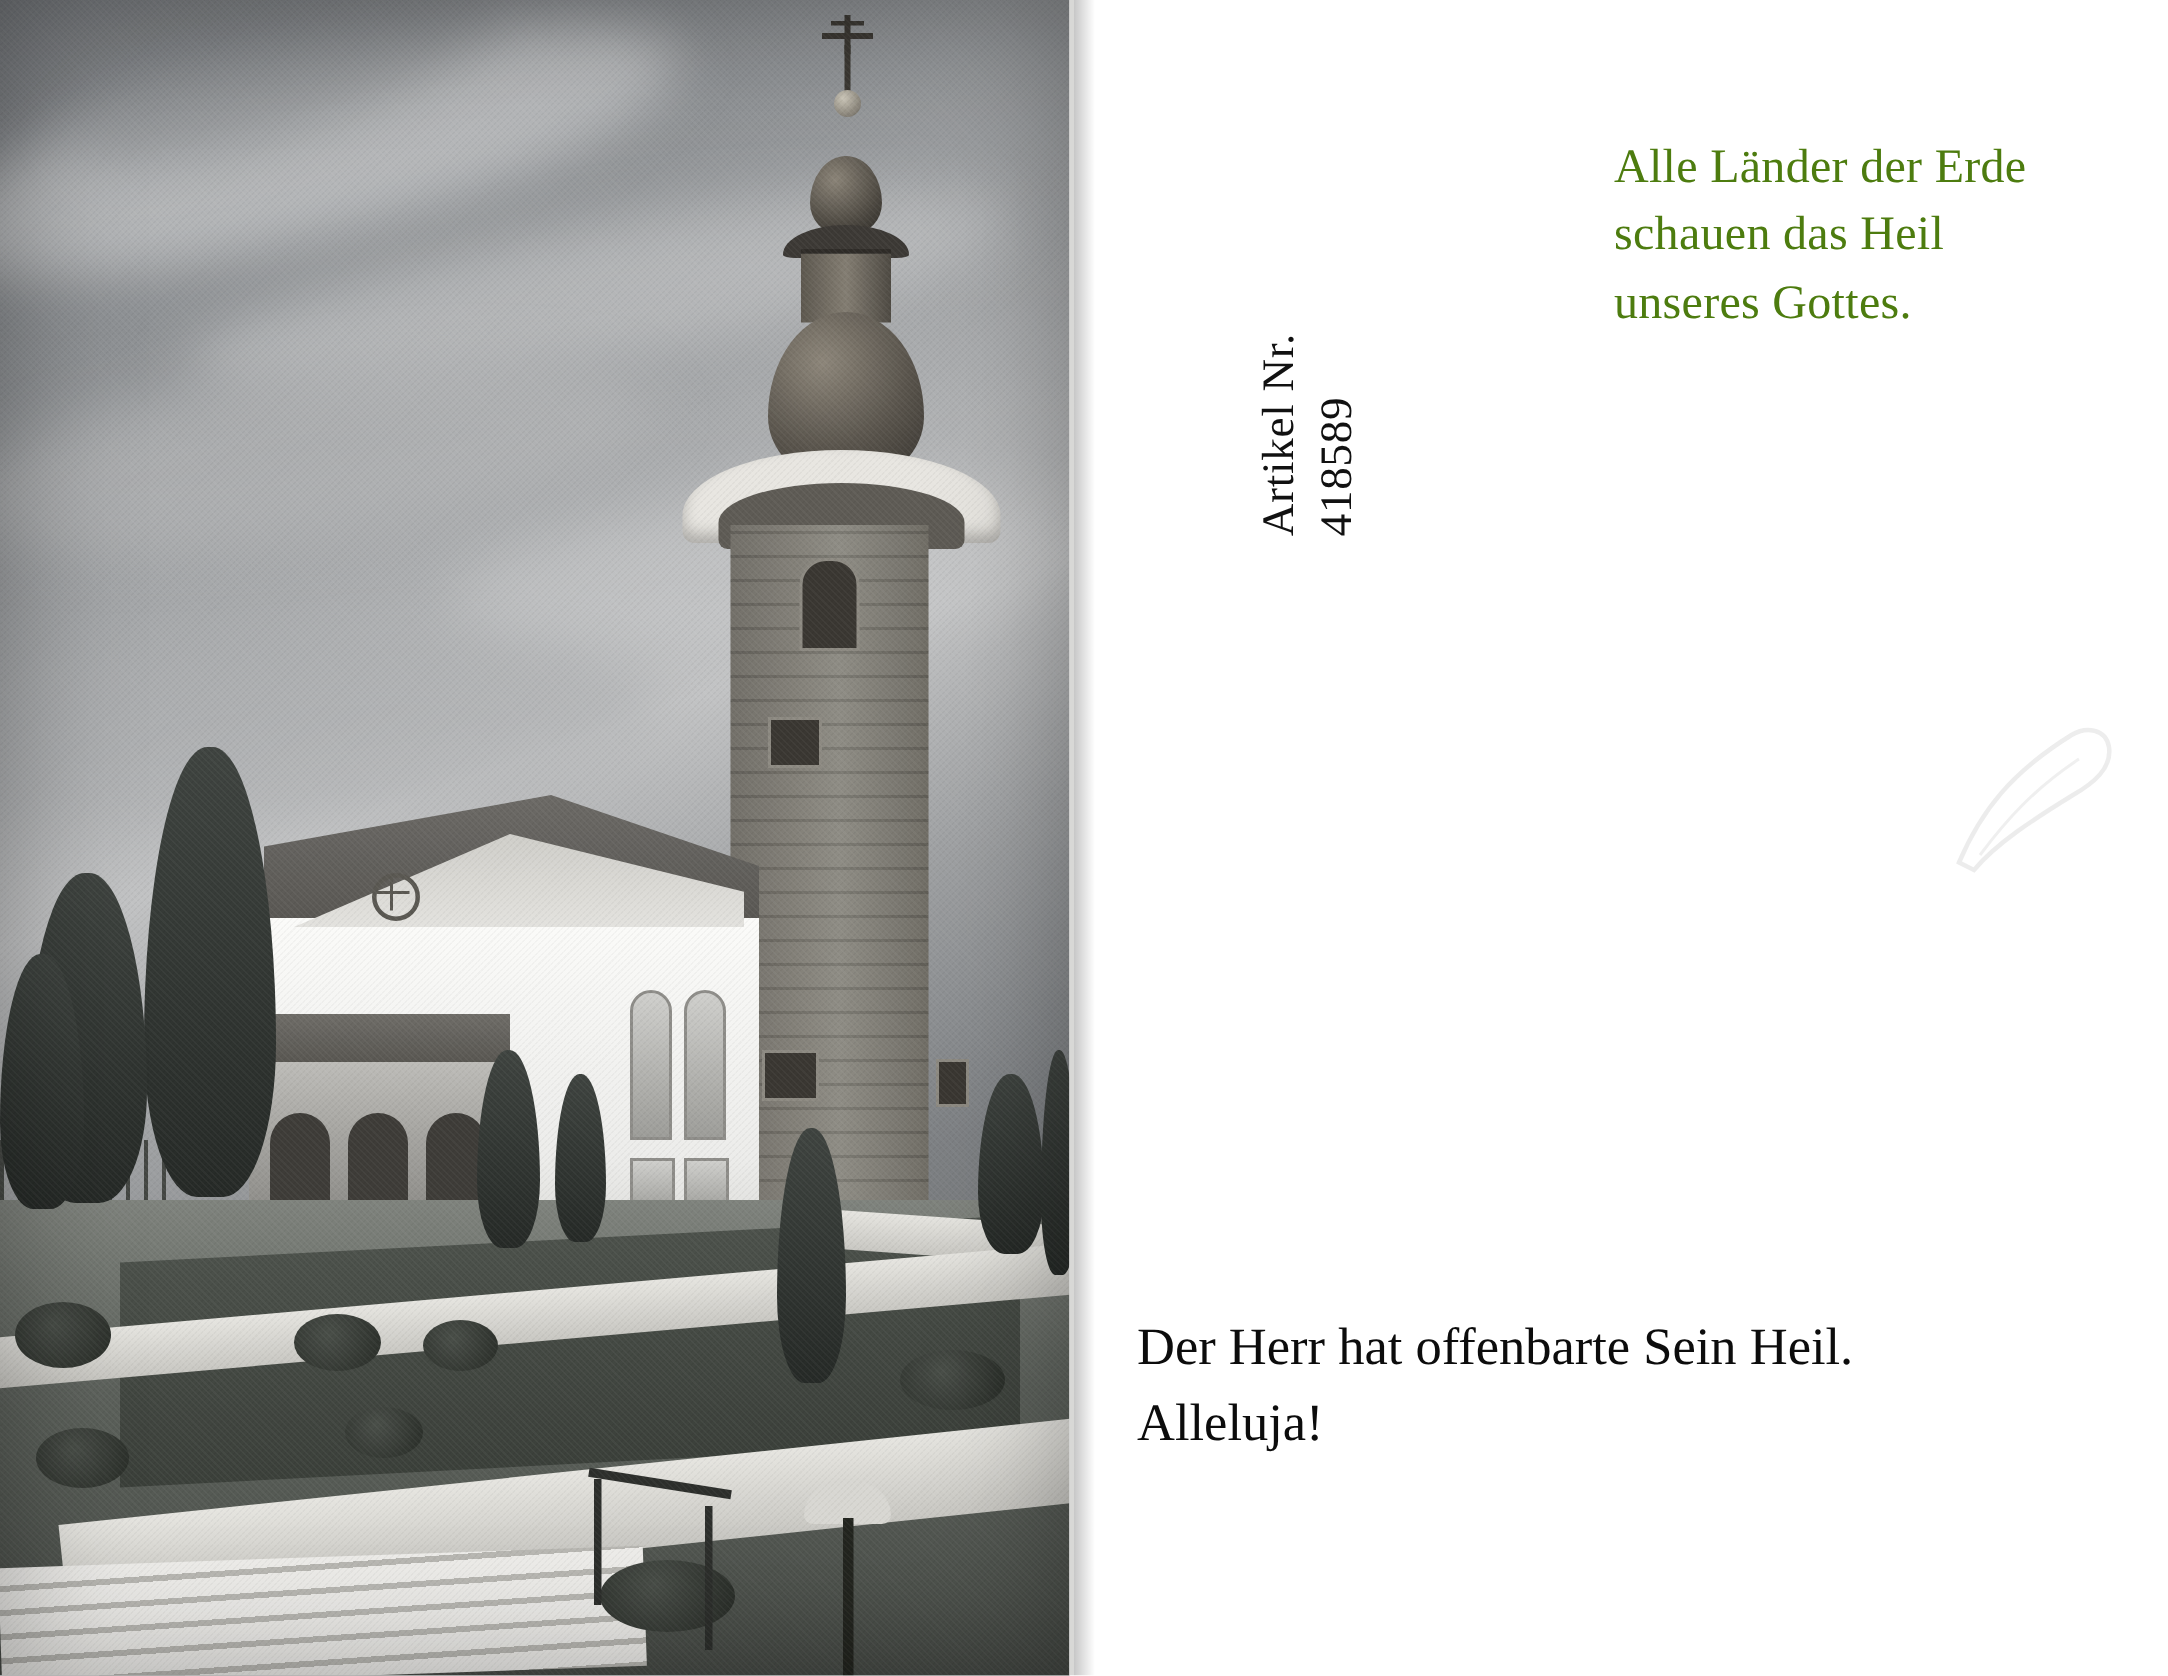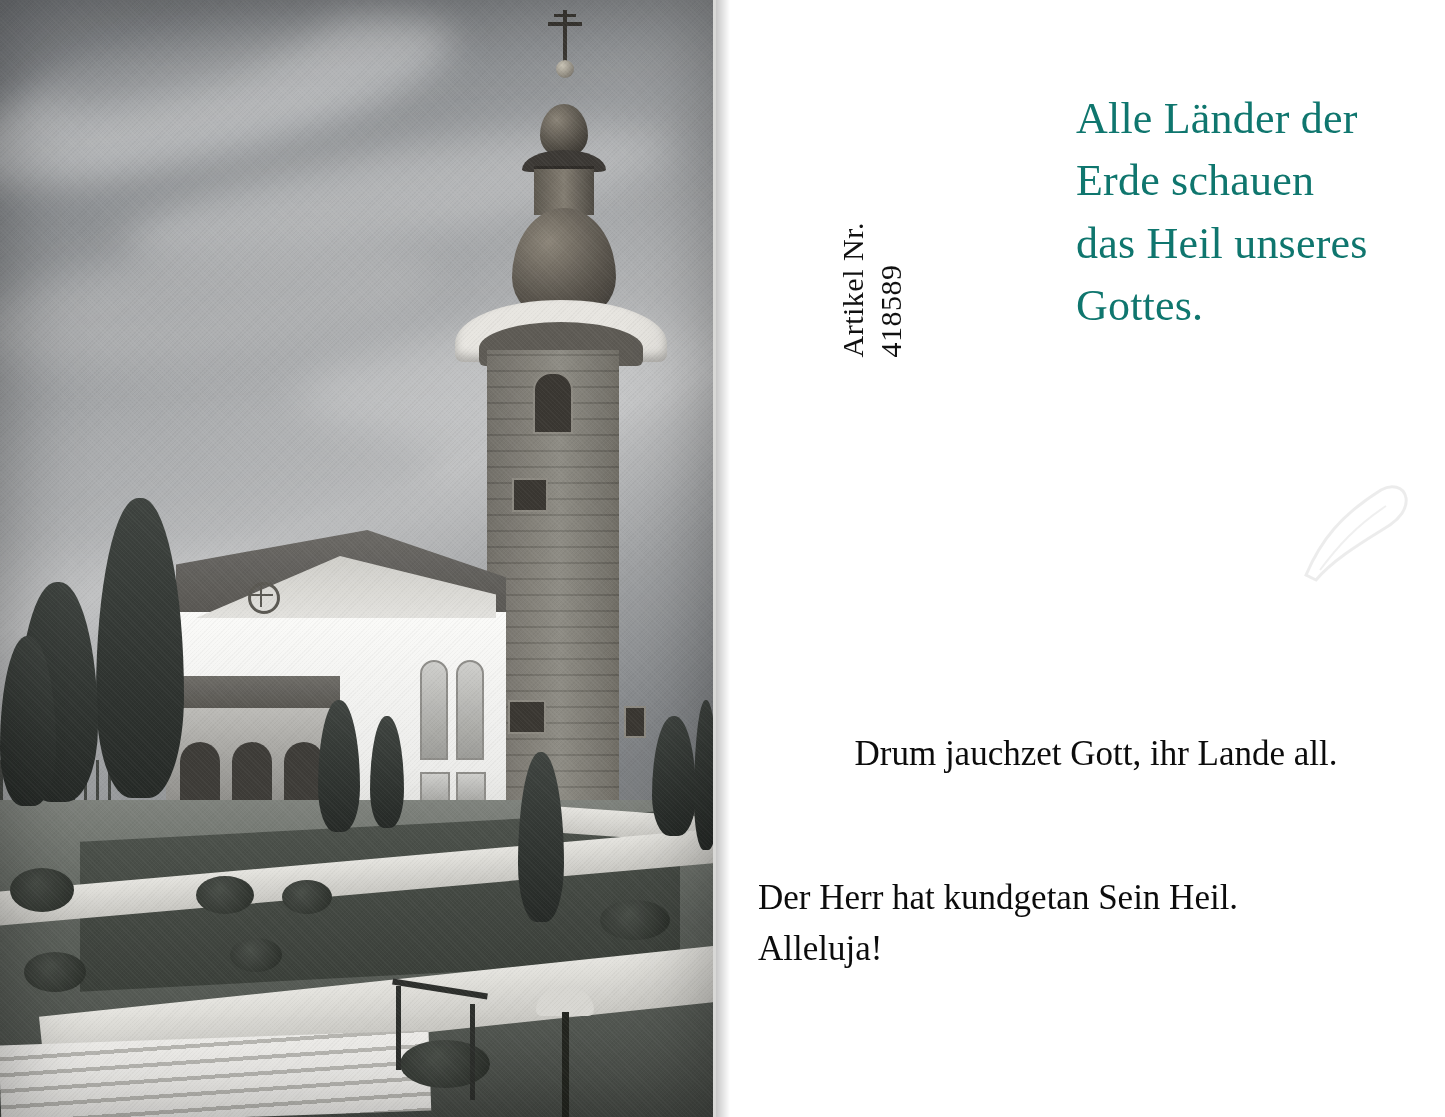--- a/index.html
+++ b/index.html
@@ -336,23 +336,23 @@
     line-height: 1.28;
     color: #111;
     white-space: pre-line;
     font-family: "Liberation Serif", serif;
   }
   .verse-top {
     position: absolute;
     left: 360px;
     top: 88px;
     width: 300px;
-    font-size: 44px;
+    font-size: 32px;
     line-height: 1.42;
-    color: #0f766e;
+    color: #4d7c0f;
     letter-spacing: .2px;
   }
   .verse-mid {
     position: absolute;
     left: 50px;
     top: 730px;
     width: 660px;
     font-size: 35px;
     line-height: 1.35;
     color: #0c0c0c;
@@ -480,23 +480,22 @@
 
     <div class="verse-top">Alle Länder der Erde schauen das Heil unseres Gottes.</div>
 
     <div class="emboss">
       <svg viewBox="0 0 130 120" aria-hidden="true">
         <path d="M20 105 C35 70 55 45 95 20 C105 14 118 16 120 28 C122 42 110 52 96 60 C70 76 45 92 30 110 Z" fill="none" stroke="#9a9a9a" stroke-width="3"></path>
         <path d="M34 100 C52 76 70 56 100 36" fill="none" stroke="#aaaaaa" stroke-width="2"></path>
       </svg>
     </div>
 
-    <div class="verse-mid">Drum jauchzet Gott, ihr Lande all.</div>
 
     <div class="verse-bottom">
-      <span class="line">Der Herr hat kundgetan Sein Heil.</span>
+      <span class="line">Der Herr hat offenbarte Sein Heil.</span>
       <span class="line last">
         <span>Alleluja!</span>
       </span>
     </div>
   </div>
 
 </div>
 
 </body></html>

